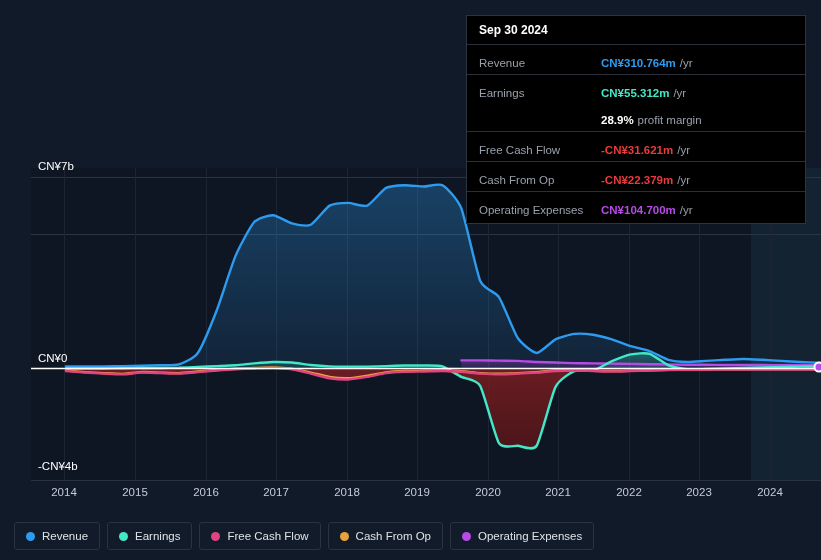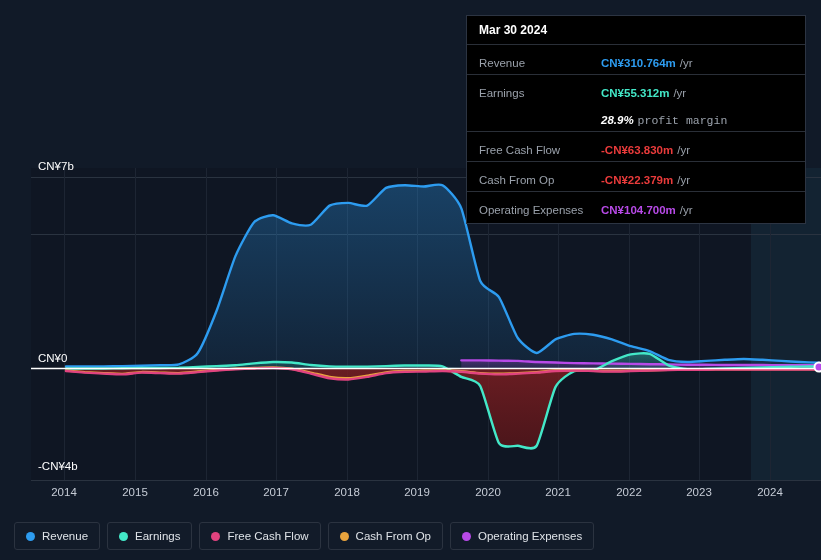--- a/index.html
+++ b/index.html
@@ -76,21 +76,21 @@
     color: #9aa1ab;
     margin-left: 4px;
     font-weight: normal;
     margin-top: 8px;
   }
   .tt-row.sub {
     border-top: none;
     padding-top: 1px;
   }
   .tt-row.sub .tt-val { color: #ffffff; }
-  .tt-row.sub .tt-unit { color: #9aa1ab; font-family: Liberation Mono, monospace; }
+  .tt-row.sub .tt-unit { color: #9aa1ab; }
 
   
   #legend {
     position: absolute;
     left: 14px;
     bottom: 10px;
     display: flex;
     gap: 7px;
   }
   .legend-item {
@@ -197,40 +197,40 @@
           <text class="tick-label" x="472" y="496" text-anchor="middle">2020</text>
           <text class="tick-label" x="542" y="496" text-anchor="middle">2021</text>
           <text class="tick-label" x="613" y="496" text-anchor="middle">2022</text>
           <text class="tick-label" x="683" y="496" text-anchor="middle">2023</text>
           <text class="tick-label" x="754" y="496" text-anchor="middle">2024</text>
         </g>
     </svg>
   </div>
 
   <div id="tooltip">
-    <div class="tt-date">Mar 30 2024</div>
+    <div class="tt-date">Sep 30 2024</div>
     <div id="tt-rows">
         <div class="tt-row">
           <span class="tt-label">Revenue</span>
           <span class="tt-val" style="color: rgb(45, 156, 240);">CN¥310.764m</span>
           <span class="tt-unit">/yr</span>
         </div>
         <div class="tt-row">
           <span class="tt-label">Earnings</span>
           <span class="tt-val" style="color: rgb(67, 232, 200);">CN¥55.312m</span>
           <span class="tt-unit">/yr</span>
         </div>
         <div class="tt-row sub">
           <span class="tt-label"></span>
-          <span class="tt-val" style="color: rgb(255, 255, 255); font-style: italic;">28.9%</span>
+          <span class="tt-val" style="color: rgb(255, 255, 255);">28.9%</span>
           <span class="tt-unit">profit margin</span>
         </div>
         <div class="tt-row">
           <span class="tt-label">Free Cash Flow</span>
-          <span class="tt-val" style="color: rgb(234, 59, 59);">-CN¥63.830m</span>
+          <span class="tt-val" style="color: rgb(234, 59, 59);">-CN¥31.621m</span>
           <span class="tt-unit">/yr</span>
         </div>
         <div class="tt-row">
           <span class="tt-label">Cash From Op</span>
           <span class="tt-val" style="color: rgb(234, 59, 59);">-CN¥22.379m</span>
           <span class="tt-unit">/yr</span>
         </div>
         <div class="tt-row">
           <span class="tt-label">Operating Expenses</span>
           <span class="tt-val" style="color: rgb(184, 74, 232);">CN¥104.700m</span>

